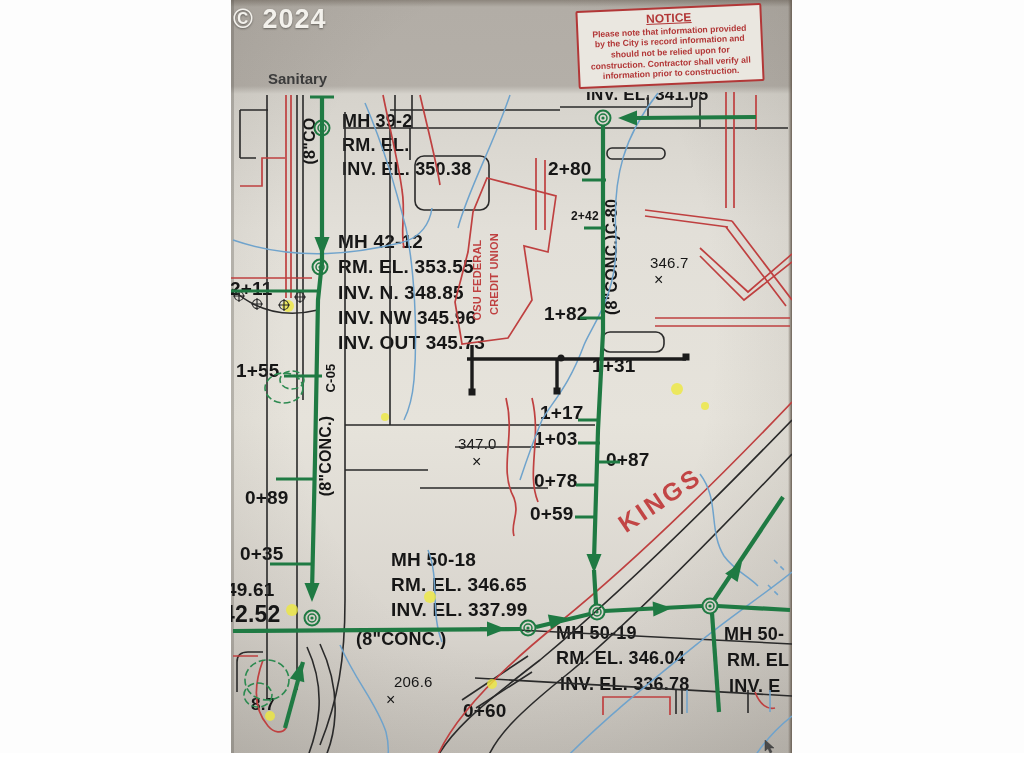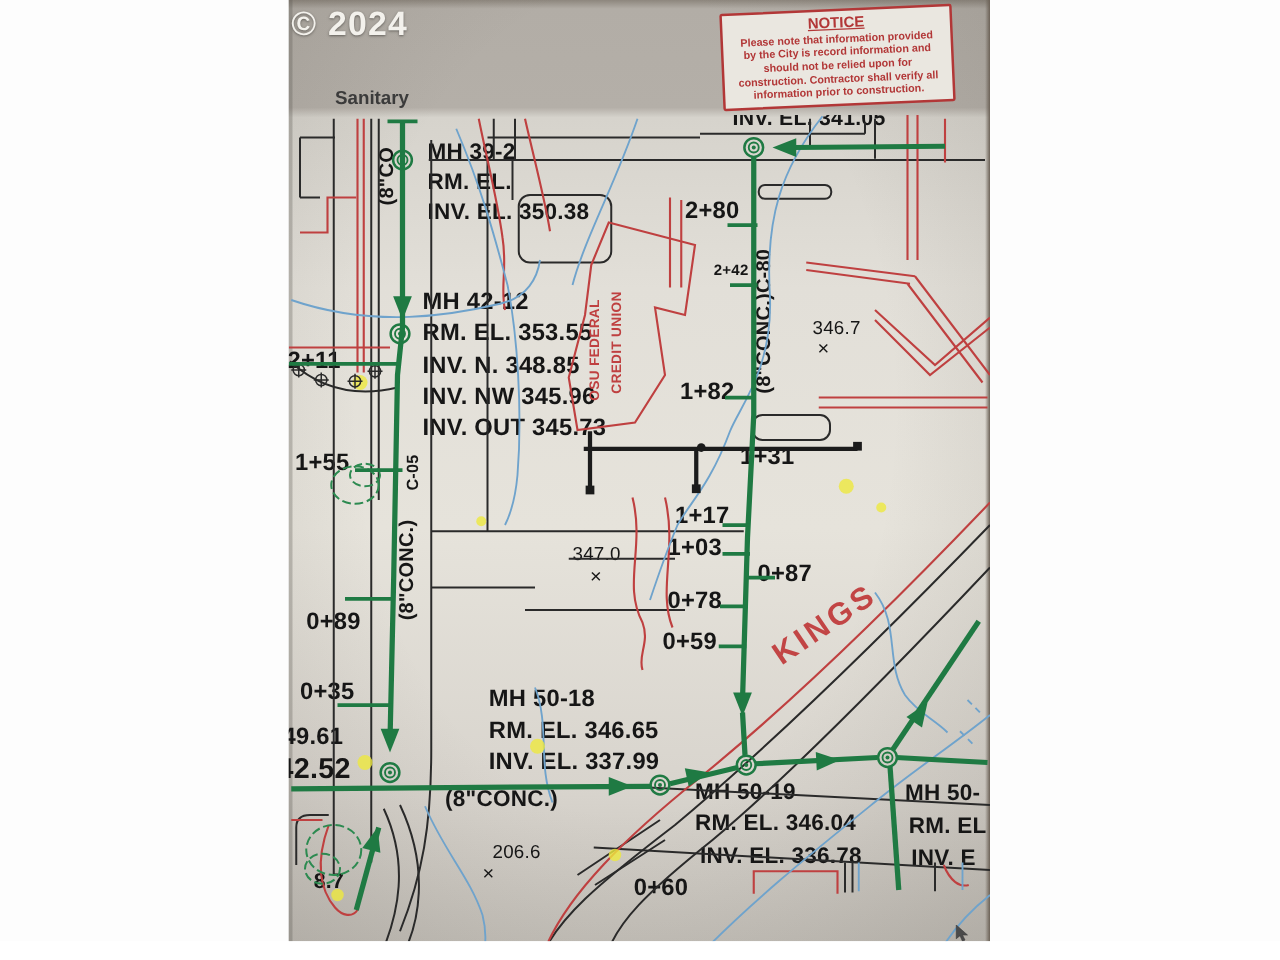--- a/index.html
+++ b/index.html
@@ -103,21 +103,21 @@
       <div class="lbl" style="left: 391px; top: 600px; font-size: 19px;">INV. EL. 337.99</div>
       <div class="lbl" style="left: 356px; top: 630px; font-size: 18px;">(8"CONC.)</div>
       <div class="lbl" style="left: 556px; top: 624px; font-size: 18px;">MH 50-19</div>
       <div class="lbl" style="left: 556px; top: 649px; font-size: 18px;">RM. EL. 346.04</div>
       <div class="lbl" style="left: 560px; top: 675px; font-size: 18px;">INV. EL. 336.78</div>
       <div class="lbl" style="left: 724px; top: 625px; font-size: 18px;">MH 50-</div>
       <div class="lbl" style="left: 727px; top: 651px; font-size: 18px;">RM. EL</div>
       <div class="lbl" style="left: 729px; top: 677px; font-size: 18px;">INV. E</div>
       <div class="lbl" style="left: 394px; top: 674px; font-size: 15px; font-weight: 400;">206.6</div>
       <div class="lbl" style="left: 386px; top: 692px; font-size: 16px; font-weight: 400;">×</div>
-      <div class="lbl" style="left: 463px; top: 701px; font-size: 19px; margin-left: 44px;">0+60</div>
+      <div class="lbl" style="left: 463px; top: 701px; font-size: 19px;">0+60</div>
       <div class="lbl" style="left: 233px; top: 696px; font-size: 17px; margin-left: 18px;">8.7</div>
     </div>
 
   <svg id="geom" width="1024" height="768" viewBox="0 0 1024 768">
     <defs>
       <clipPath id="mapclip">
           <rect x="231" y="92" width="561" height="676"></rect>
         </clipPath>
       <g id="mh">
           <circle r="7.5" fill="none" stroke="#1f7a43" stroke-width="2"></circle>

